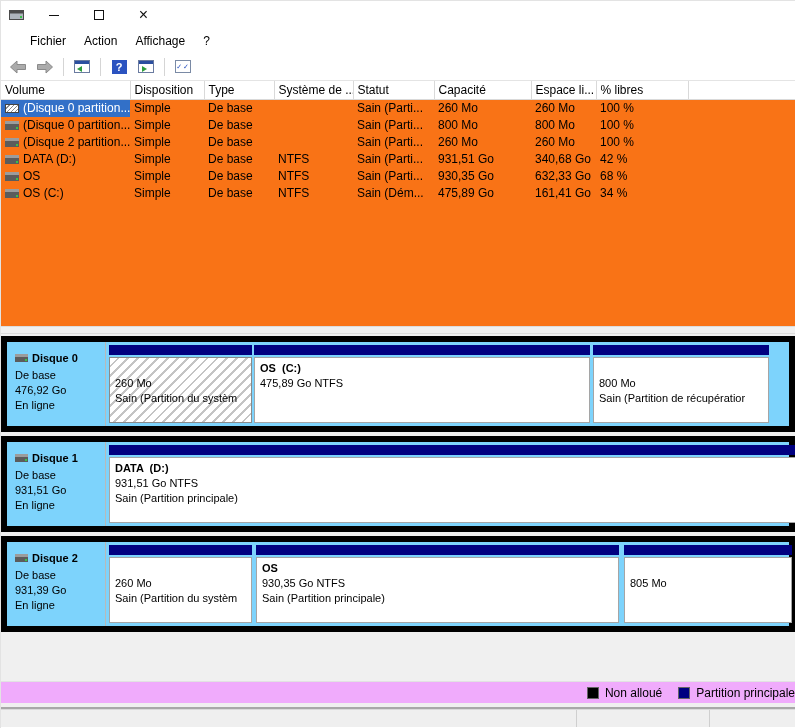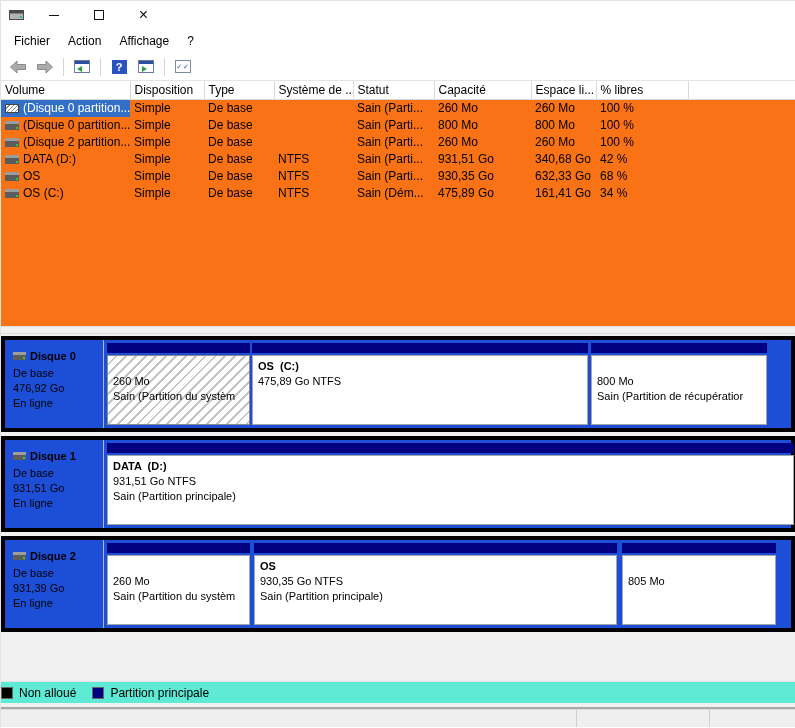--- a/index.html
+++ b/index.html
@@ -10,21 +10,21 @@
   
   .titlebar { height:28px; display:flex; align-items:center; background:#fff; }
   .title-icon { margin:0 6px 0 8px; display:inline-flex; }
   .title-text { font-size:12px; color:#000; flex:1; }
   .win-btn { width:45px; height:28px; display:flex; align-items:center; justify-content:center; color:#111; }
   .min-glyph { width:10px; height:1px; background:#111; display:block; }
   .max-glyph { width:10px; height:10px; border:1px solid #111; display:block; }
   .close-glyph { font-size:16px; line-height:16px; }
 
   
-  .menubar { height:24px; display:flex; align-items:center; padding-left:4px; background:#fff; }
+  .menubar { height:24px; display:flex; align-items:center; padding-left:20px; background:#fff; }
   .menu-item { font-size:12px; color:#000; padding:3px 9px; }
 
   
   .toolbar { height:28px; display:flex; align-items:center; gap:5px; padding-left:6px; background:#fff; border-bottom:1px solid #E4E4E4; }
   .tb-sep { width:1px; height:18px; background:#D5D5D5; margin:0 2px; }
   .tb-btn { display:flex; align-items:center; justify-content:center; width:22px; height:22px; }
   .tb-win { width:16px; height:13px; border:1px solid #6A7BA0; background:#fff; position:relative; }
   .tb-win::before { content:""; position:absolute; top:0; left:0; right:0; height:3px; background:#2B4FA0; }
   .tb-win .tri-l { position:absolute; left:2px; top:5px; width:0; height:0; border-top:3px solid transparent; border-bottom:3px solid transparent; border-right:5px solid #2E9E3E; }
   .tb-win .tri-r { position:absolute; left:3px; top:5px; width:0; height:0; border-top:3px solid transparent; border-bottom:3px solid transparent; border-left:5px solid #2E9E3E; }
@@ -42,35 +42,35 @@
   .vol-cell { padding:0 4px; }
   .drive-ico { width:14px; height:9px; flex:0 0 auto; background:#5C5C5C; border-top:3px solid #9C9C9C; position:relative; }
   .drive-ico::after { content:""; position:absolute; right:1px; bottom:1px; width:2px; height:2px; background:#39C24A; }
   .hatch-ico { width:14px; height:9px; flex:0 0 auto; border:1px solid #444; background:repeating-linear-gradient(135deg,#fff 0 2px,#8C8C8C 2px 3px); }
 
   
   .splitter { height:8px; background:#F0F0F0; border-top:1px solid #DCDCDC; border-bottom:1px solid #DCDCDC; }
 
   
   .graph { height:347px; background:#F0F0F0; padding-top:2px; }
-  .disk-row { display:flex; height:96px; margin-bottom:4px; border:4px solid #000000; background:#1d4ed8; }
+  .disk-row { display:flex; height:96px; margin-bottom:4px; border:6px solid #000000; background:#7dd3fc; }
   .disk-info { width:99px; border-right:1px solid #B9B9B9; padding:10px 0 0 8px; flex:0 0 auto; }
   .disk-name { display:flex; align-items:center; gap:4px; font-size:11px; font-weight:bold; margin-bottom:4px; }
   .disk-name .drive-ico { width:13px; height:8px; }
   .disk-meta { font-size:11px; line-height:15px; white-space:nowrap; }
   .disk-parts { position:relative; flex:1; }
   .partition { position:absolute; top:3px; bottom:3px; }
   .pbar { height:10px; background:#000080; }
   .pbody { position:absolute; top:12px; left:0; right:0; bottom:0; background:#fff; border:1px solid #A5A5A5; padding:3px 0 0 5px; overflow:hidden; }
   .partition.hatched .pbody { background:repeating-linear-gradient(135deg,#fff 0 5px,#C4C4C4 5px 7px); border:1px solid #8A8A8A; }
   .pl { font-size:11px; line-height:15px; height:15px; white-space:pre; overflow:hidden; }
   .pl.name { font-weight:bold; }
 
   
-  .legend { height:22px; background:#5eead4; display:flex; align-items:center; padding-left:0; gap:16px; border-top:1px solid #E2E2E2; }
+  .legend { height:22px; background:#f0abfc; display:flex; align-items:center; padding-left:10px; gap:16px; border-top:1px solid #E2E2E2;justify-content:flex-end; }
   .legend-item { display:flex; align-items:center; gap:6px; font-size:12px; }
   .swatch { width:12px; height:12px; border:1px solid #666; display:inline-block; }
 
   
   .win-bottom { height:6px; background:#F0F0F0; border-bottom:2px solid #A8A8A8; }
   .bottom-strip { height:18px; background:#EFEFEF; border-top:1px solid #DADADA; position:relative; }
   .bottom-strip .vsep1 { position:absolute; left:575px; top:0; bottom:0; width:1px; background:#CFCFCF; }
   .bottom-strip .vsep2 { position:absolute; left:708px; top:0; bottom:0; width:1px; background:#CFCFCF; }
 </style>
 </head>
@@ -346,21 +346,21 @@
           </div>
         </div>
         <div class="partition" style="left:150px;width:363px">
           <div class="pbar"></div>
           <div class="pbody">
             <div class="pl name">OS</div>
             <div class="pl">930,35 Go NTFS</div>
             <div class="pl">Sain (Partition principale)</div>
           </div>
         </div>
-        <div class="partition" style="left:518px;width:154px">
+        <div class="partition" style="left:518px;width:168px">
           <div class="pbar"></div>
           <div class="pbody">
             <div class="pl name"></div>
             <div class="pl">805 Mo</div>
             <div class="pl"></div>
           </div>
         </div>
       </div>
     </div>
 

